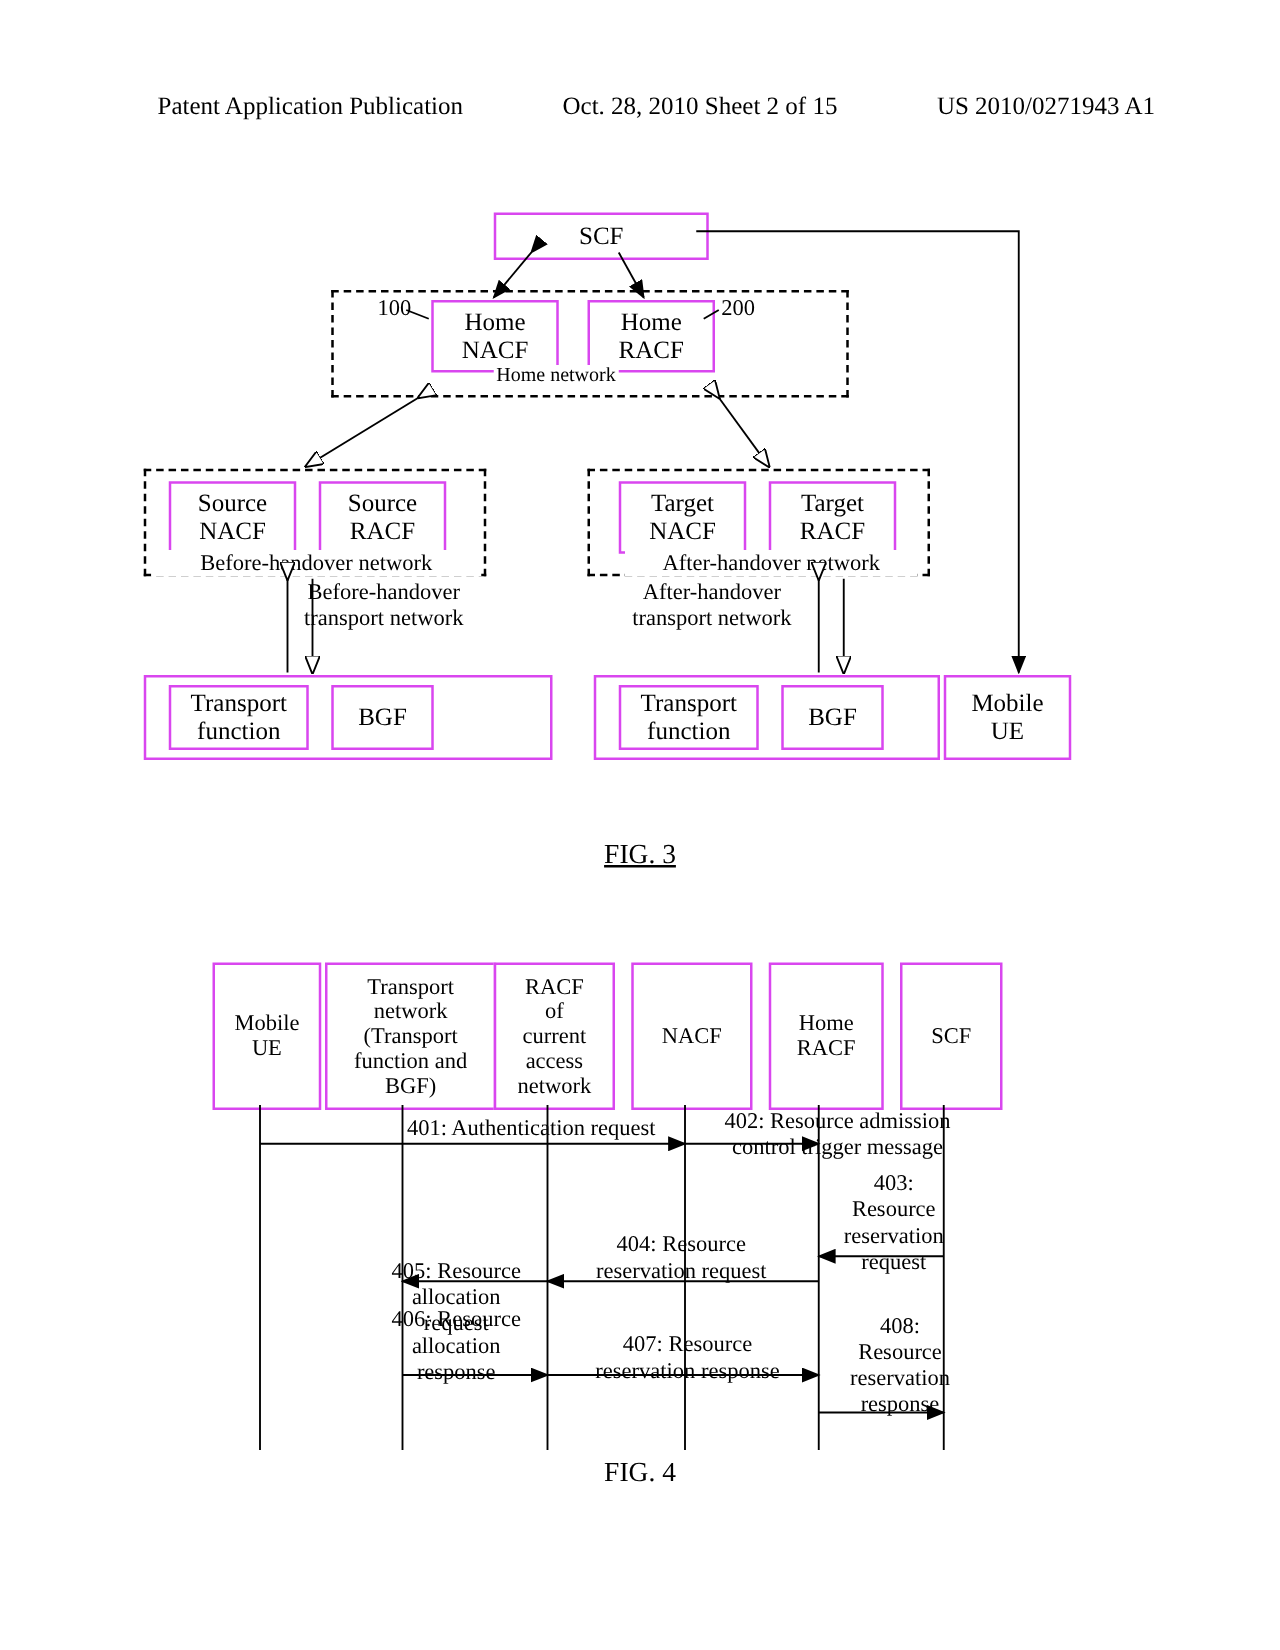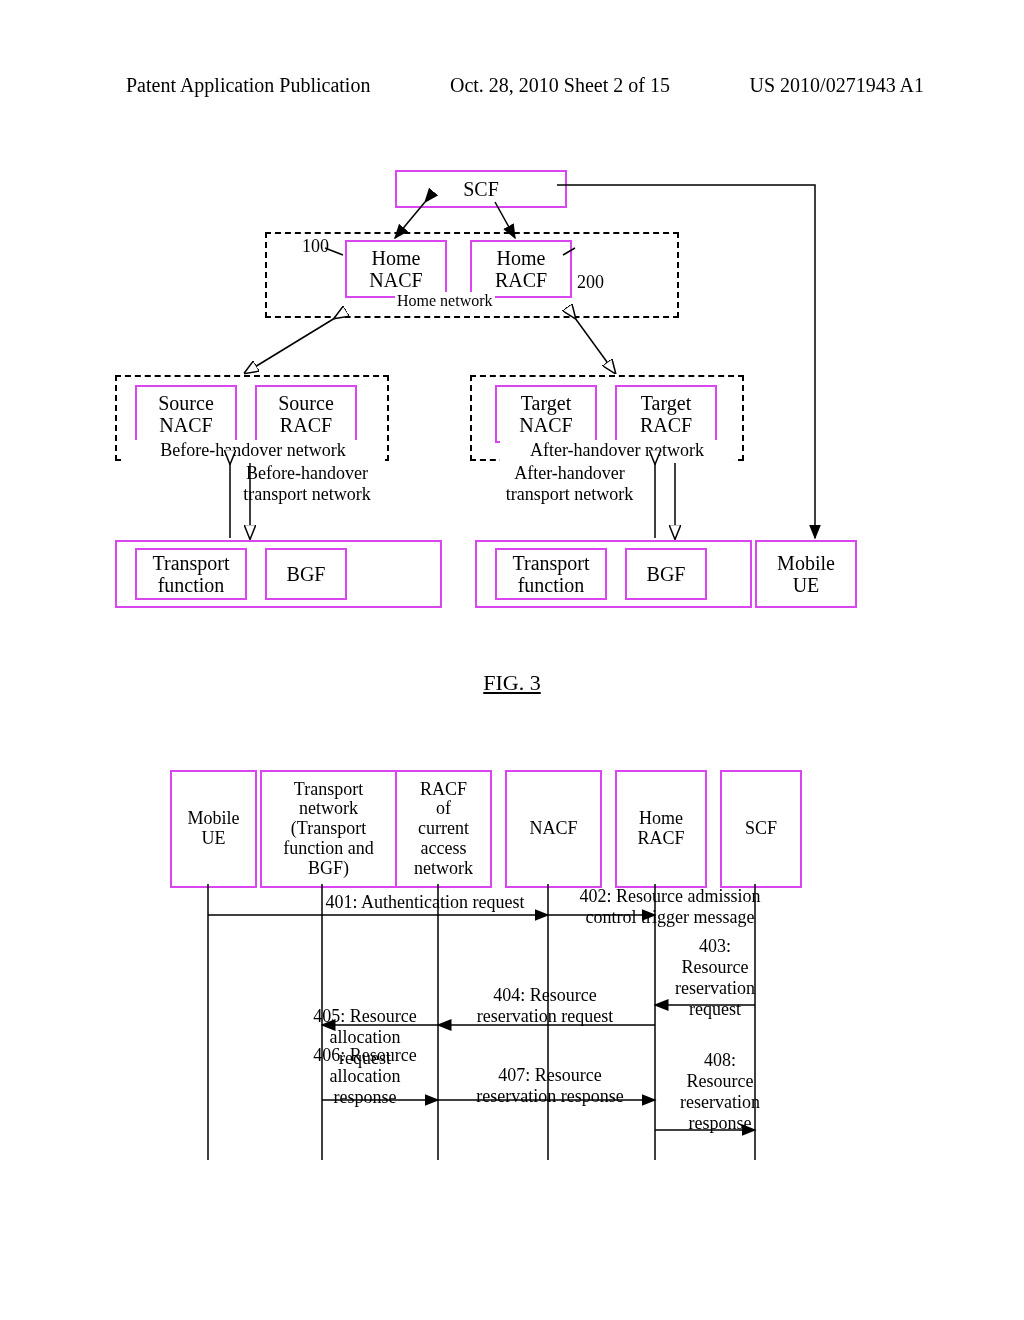--- a/index.html
+++ b/index.html
@@ -111,21 +111,21 @@
 
     <div class="box" style="left:280px; top:0px; width:160px; height:30px;">SCF</div>
 
     <div class="dashbox" style="left:150px; top:62px; width:410px; height:82px;"></div>
     <div class="box" style="left:230px; top:70px; width:90px; height:50px; white-space:pre;">Home
 NACF</div>
     <div class="box" style="left:355px; top:70px; width:90px; height:50px; white-space:pre;">Home
 RACF</div>
     <div class="label" style="left:280px; top:122px;">Home network</div>
     <div class="label small" style="left:185px; top:66px;">100</div>
-    <div class="label small" style="left:460px; top:66px;margin-top:36px;">200</div>
+    <div class="label small" style="left:460px; top:66px;">200</div>
 
     <div class="dashbox" style="left:0px; top:205px; width:270px; height:82px;"></div>
     <div class="box" style="left:20px; top:215px; width:90px; height:50px; white-space:pre;">Source
 NACF</div>
     <div class="box" style="left:140px; top:215px; width:90px; height:50px; white-space:pre;">Source
 RACF</div>
     <div class="label small" style="left:6px; top:270px; width:260px;">Before-handover network</div>
 
     <div class="dashbox" style="left:355px; top:205px; width:270px; height:82px;"></div>
     <div class="box" style="left:380px; top:215px; width:90px; height:50px; white-space:pre;">Target
@@ -248,14 +248,15 @@
 allocation
 response</div>
     <div class="seqlabel" style="left:290px; top:295px; width:180px; white-space:pre;">407: Resource
 reservation response</div>
     <div class="seqlabel" style="left:495px; top:280px; width:110px; white-space:pre;">408:
 Resource
 reservation
 response</div>
   </div>
 
+  <div class="fig-caption" style="top:1165px;">FIG. 4</div>
 
 </div>
 
 </body></html>

